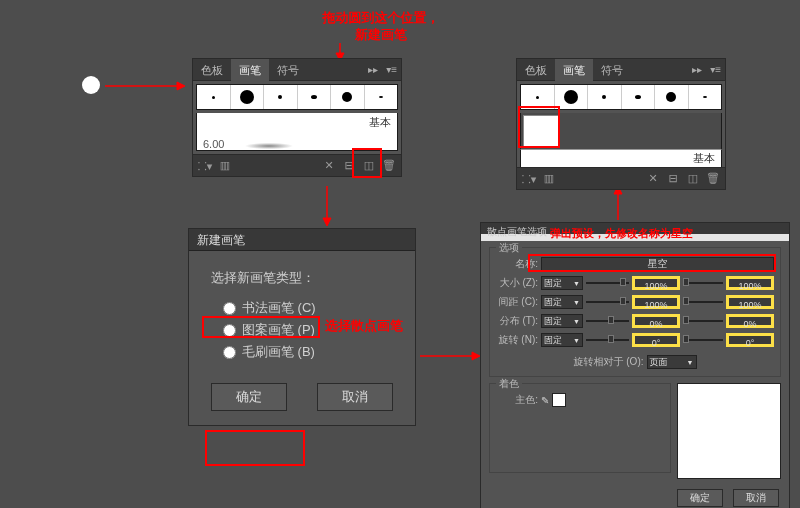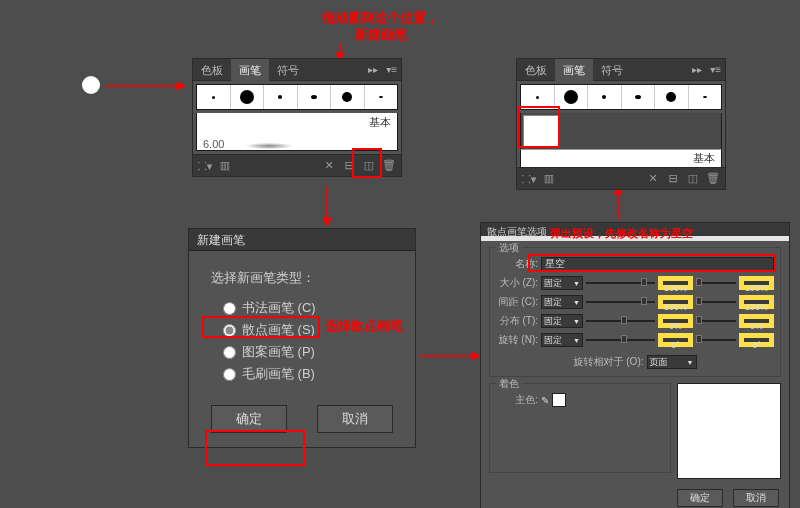--- a/index.html
+++ b/index.html
@@ -34,32 +34,32 @@
 .dlg-title { background: #383838; height: 22px; line-height: 22px; padding-left: 8px; font-size: 12px; color: #ddd; border-bottom: 1px solid #222; }
 .dlg-body { padding: 18px 22px 14px 22px; }
 .dlg .prompt { margin-bottom: 12px; font-size: 13px; }
 .dlg .radio { display: flex; align-items: center; margin: 4px 0 4px 12px; font-size: 13px; }
 .dlg .radio input { margin-right: 6px; accent-color: #888; }
 .dlg-buttons { display: flex; gap: 30px; margin-top: 22px; justify-content: center; }
 .dlg-buttons button { width: 90px; height: 28px; background: #5a5a5a; border: 1px solid #2a2a2a; color: #ddd; font-size: 13px; cursor: pointer; }
 
 
 .opt { position: absolute; background: #535353; border: 1px solid #2a2a2a; font-size: 10px; }
-.opt-title { background: #383838; height: 18px; line-height: 18px; padding-left: 6px; color: #ccc; border-bottom: 5px solid #e5e5e5; font-size: 10px; }
+.opt-title { background: #383838; height: 18px; line-height: 18px; padding-left: 6px; color: #ccc; border-bottom: 7px solid #e5e5e5; font-size: 10px; }
 .opt-body { padding: 6px 8px 6px 8px; position: relative; }
 .grp { border: 1px solid #444; padding: 6px 6px 4px 6px; margin-bottom: 6px; position: relative; }
 .grp-lbl { position: absolute; top: -7px; left: 6px; background: #535353; padding: 0 3px; font-size: 10px; color: #bbb; }
 .frow { display: flex; align-items: center; height: 18px; gap: 3px; margin: 1px 0; }
 .flbl { width: 42px; text-align: right; color: #bbb; font-size: 10px; }
-.finput { height: 14px; background: #3a3a3a; border: 1px solid #222; color: #ddd; padding: 0 3px; font-size: 10px; }
+.finput { height: 14px; background: #3a3a3a; border: 1px solid #222; color: #ddd; padding: 0 3px; font-size: 10px; text-align: center; }
 .fdd { width: 42px; height: 14px; background: #3a3a3a; border: 1px solid #222; color: #ddd; font-size: 9px; display: flex; align-items: center; justify-content: space-between; padding: 0 2px; }
 .fdd .ar { font-size: 7px; }
 .slider { flex: 1; height: 4px; background: linear-gradient(#222,#222) center/100% 2px no-repeat; position: relative; }
 .slider .th { position: absolute; width: 6px; height: 8px; background: #333; border: 1px solid #777; top: -3px; left: 0; }
-.pct { height: 14px; width: 35px; background: #3a3a3a; border: 5px solid #fde047; color: #ddd; font-size: 9px; text-align: center; line-height: 14px; }
+.pct { height: 14px; width: 48px; background: #3a3a3a; border: 3px solid #fde047; color: #ddd; font-size: 9px; text-align: center; line-height: 14px; }
 .opt-buttons { display: flex; gap: 10px; justify-content: flex-end; padding: 4px 10px 8px 0; }
 .opt-buttons button { width: 46px; height: 18px; background: #5a5a5a; border: 1px solid #2a2a2a; color: #ddd; font-size: 10px; cursor: pointer; }
 .swatch-sq { width: 14px; height: 14px; background: #fff; border: 1px solid #222; }
 .bulb { font-size: 10px; }
 
 
 .arrow { position: absolute; stroke: #ff0000; fill: #ff0000; }
 </style>
 </head>
 <body>
@@ -185,24 +185,20 @@
 </div>
 <div class="redbox" style="left:518px; top:106px; width:42px; height:42px;"></div>
 
 <div class="dlg" style="left:188px; top:228px; width:228px;">
   <div class="dlg-title">新建画笔</div>
   <div class="dlg-body">
     <div class="prompt">选择新画笔类型：</div>
     <label class="radio">
         <input type="radio" name="bt" style="">
         <span>书法画笔 (C)</span>
-      </label>
-    <label class="radio">
-        <input type="radio" name="bt" checked="" style="">
-        <span>散点画笔 (S)</span>
       </label>
     <label class="radio">
         <input type="radio" name="bt" style="">
         <span>图案画笔 (P)</span>
       </label>
     <label class="radio">
         <input type="radio" name="bt" style="">
         <span>毛刷画笔 (B)</span>
       </label>
     <div class="dlg-buttons">

